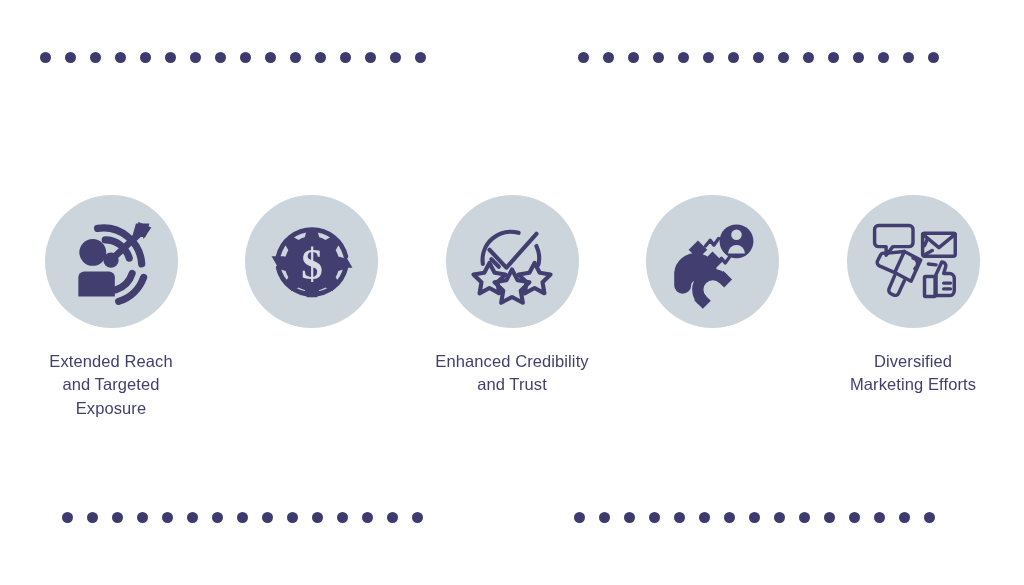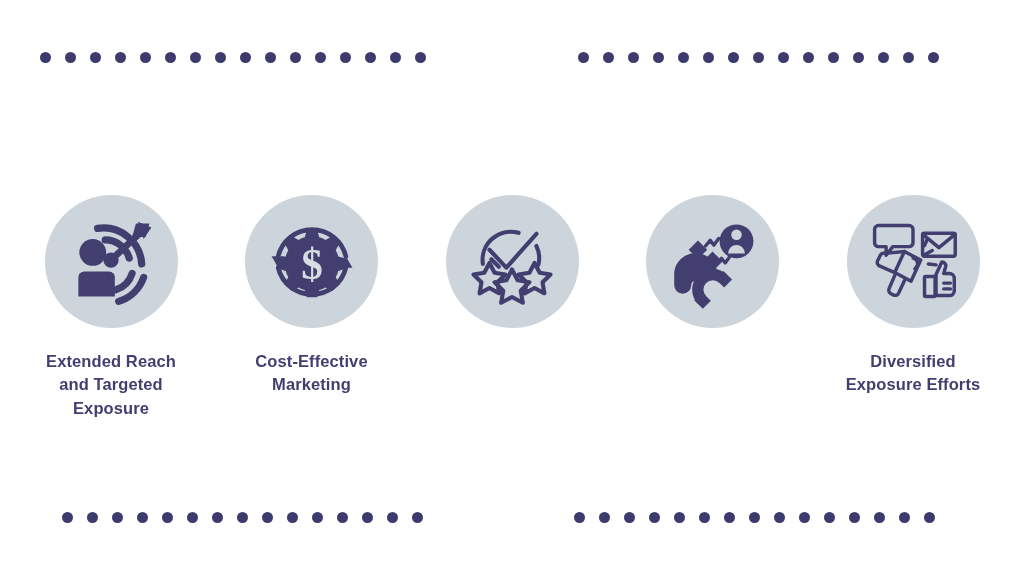--- a/index.html
+++ b/index.html
@@ -56,21 +56,21 @@
     justify-content:center;
     flex:0 0 auto;
   }
   .icon-circle svg { display:block; }
 
   .item-label {
     margin-top:22px;
     text-align:center;
     color:#423f70;
     font-size:16.5px;
-    font-weight:700;
+    font-weight:400;
     line-height:1.42;
     letter-spacing:0.1px;
     white-space:pre-line;
   }
 </style>
 </head>
 <body>
 
 <div class="canvas">
 
@@ -174,38 +174,38 @@
           <g stroke="#423f70" stroke-width="5" fill="none" stroke-linecap="round">
             <path d="M14 44 A37 37 0 0 1 86 44"></path>
             <path d="M86 56 A37 37 0 0 1 14 56"></path>
           </g>
           <path d="M7 44 L21 44 L14 56 z" fill="#423f70"></path>
           <path d="M93 56 L79 56 L86 44 z" fill="#423f70"></path>
           <path d="M44.5 16 h11 l2.2 7.8 a28 28 0 0 1 6.6 2.8 l7.1 -4 l7.8 7.8 l-4 7.1 a28 28 0 0 1 2.8 6.6 l7.8 2.2 v11 l-7.8 2.2 a28 28 0 0 1 -2.8 6.6 l4 7.1 l-7.8 7.8 l-7.1 -4 a28 28 0 0 1 -6.6 2.8 l-2.2 7.8 h-11 l-2.2 -7.8 a28 28 0 0 1 -6.6 -2.8 l-7.1 4 l-7.8 -7.8 l4 -7.1 a28 28 0 0 1 -2.8 -6.6 l-7.8 -2.2 v-11 l7.8 -2.2 a28 28 0 0 1 2.8 -6.6 l-4 -7.1 l7.8 -7.8 l7.1 4 a28 28 0 0 1 6.6 -2.8 z" fill="#423f70"></path>
           <text x="50" y="68" font-family="'Liberation Serif', serif" font-size="46" font-weight="bold" fill="#d6dce1" text-anchor="middle">$</text>
         </svg>
       </div>
-      <div class="item-label">Cost-Effective
-Marketing</div>
     </div>
 
     <div class="item">
       <div class="icon-circle">
         <svg width="94" height="94" viewBox="0 0 100 100" fill="none">
           <g stroke="#423f70" stroke-width="4.4" fill="none" stroke-linecap="round" stroke-linejoin="round">
             <path d="M19 52 A30 30 0 0 1 57 19"></path>
             <path d="M76 33 A30 30 0 0 1 78 53"></path>
             <path d="M26 37 L44 56 L76 20"></path>
             <path d="M28 47 L36 55"></path>
             <path d="M26 51 l5.5 10.5 l11.5 1.8 l-8.5 8.3 l2 11.7 l-10.5 -5.6 l-10.5 5.6 l2 -11.7 l-8.5 -8.3 l11.5 -1.8 z"></path>
             <path d="M74 51 l5.5 10.5 l11.5 1.8 l-8.5 8.3 l2 11.7 l-10.5 -5.6 l-10.5 5.6 l2 -11.7 l-8.5 -8.3 l11.5 -1.8 z"></path>
             <path d="M50 58 l6 11.5 l12.5 2 l-9.2 9 l2.2 12.8 l-11.5 -6.1 l-11.5 6.1 l2.2 -12.8 l-9.2 -9 l12.5 -2 z"></path>
           </g>
         </svg>
       </div>
+      <div class="item-label">Enhanced Credibility
+and Trust</div>
     </div>
 
     <div class="item">
       <div class="icon-circle">
         <svg width="94" height="94" viewBox="0 0 100 100" fill="none">
           <g fill="#423f70">
             <path d="M58 45 A23 23 0 0 0 25.7 12.7 l-9.9 9.9 A9 9 0 0 0 28.5 35.4 A5 5 0 0 1 35.6 42.5 z" transform="translate(-6,40) rotate(-45 30 30)"></path>
           </g>
           <g fill="#423f70" transform="translate(6,44) rotate(-45 24 24)">
             <path d="M8 46 a22 22 0 0 1 44 0 h-12 a10 10 0 0 0 -20 0 z"></path>
@@ -247,17 +247,17 @@
             <path d="M62 33 l3 -7"></path>
 
             <path d="M74 63 v22 h14 a5 5 0 0 0 5 -5 v-13 a5 5 0 0 0 -5 -5 h-6 l2 -7 a4 4 0 0 0 -4 -5 l-6 13 z"></path>
             <rect x="62" y="65" width="11" height="21" rx="1"></rect>
             <path d="M82 72 h7"></path>
             <path d="M82 78 h7"></path>
           </g>
         </svg>
       </div>
       <div class="item-label">Diversified
-Exposure Efforts</div>
+Marketing Efforts</div>
     </div>
 
   </div>
 </div>
 
 </body></html>

